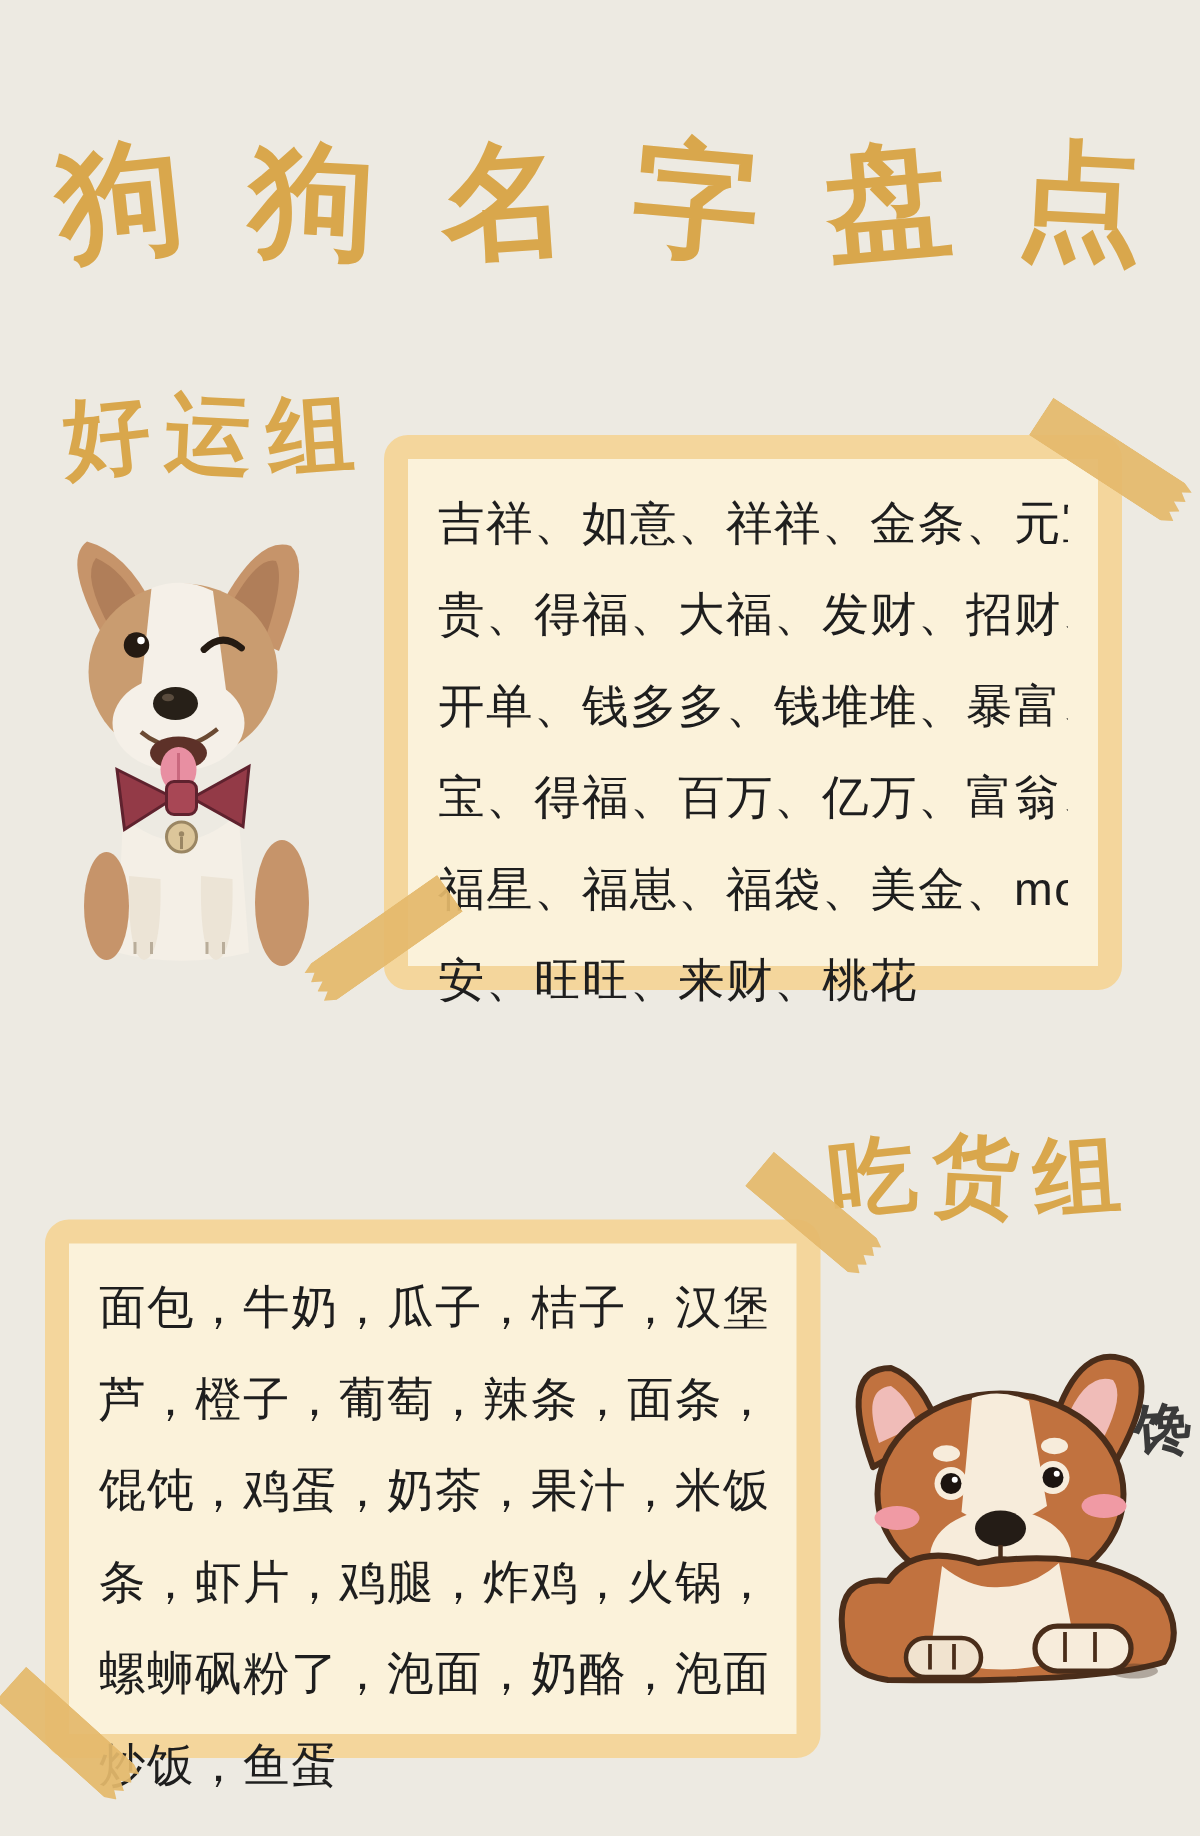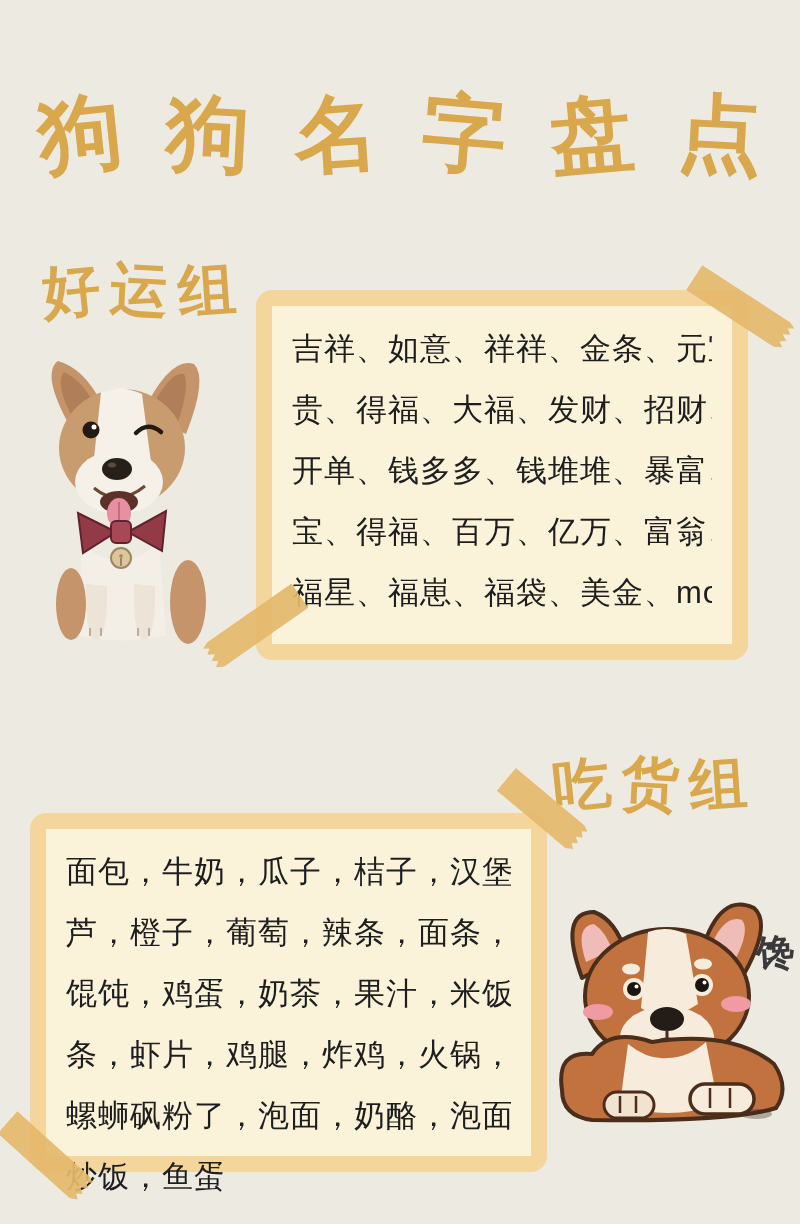--- a/index.html
+++ b/index.html
@@ -86,20 +86,21 @@
     </div>
 
   <div class="group-label label-lucky"><span style="display: inline-block; transform: rotate(-6deg);">好</span><span style="display: inline-block; transform: rotate(3deg);">运</span><span style="display: inline-block; transform: rotate(-4deg);">组</span></div>
 
   <div class="name-box box-lucky">
     <div class="name-line">吉祥、如意、祥祥、金条、元宝、富</div>
     <div class="name-line">贵、得福、大福、发财、招财、旺财、</div>
     <div class="name-line">开单、钱多多、钱堆堆、暴富、支付</div>
     <div class="name-line">宝、得福、百万、亿万、富翁、福宝、</div>
     <div class="name-line">福星、福崽、福袋、美金、money、平</div>
+    <div class="name-line">安、旺旺、来财、桃花</div>
   </div>
 
   <div class="tape torn-r tape-b1-tr"></div>
   <div class="tape torn-l tape-b1-bl"></div>
 
   <div class="puppy-wrap">
     <svg viewBox="0 0 185 292" xmlns="http://www.w3.org/2000/svg">
 
       <path d="M34,78 Q2,22 20,9 Q46,16 64,52 Z" fill="#c6946a"></path>
       <path d="M36,68 Q16,32 26,20 Q44,28 56,52 Z" fill="#b07e59"></path>

